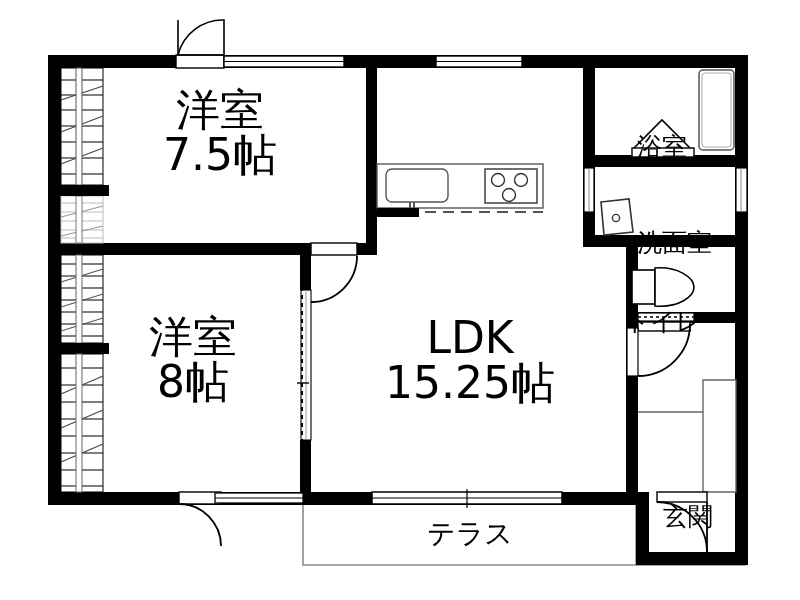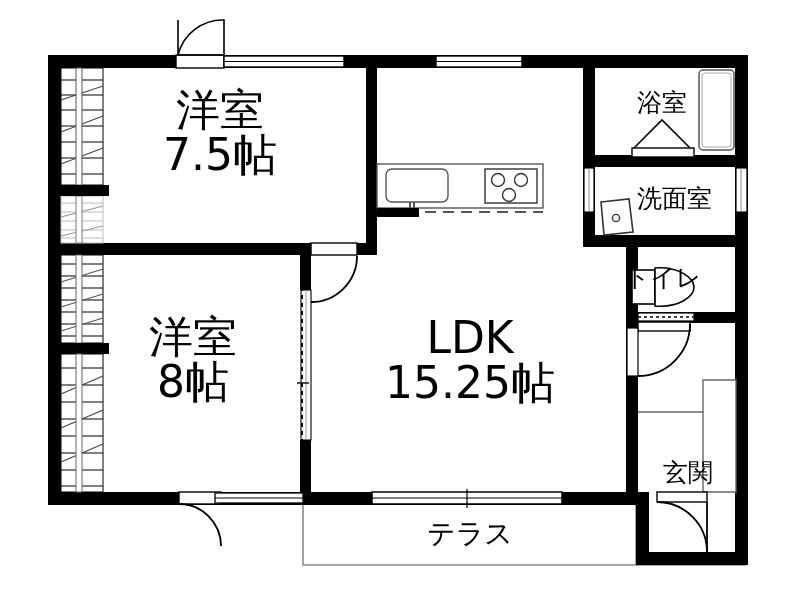--- a/index.html
+++ b/index.html
@@ -31,21 +31,21 @@
     line-height: 1.02;
     white-space: nowrap;
     font-family: "DejaVu Sans", "Liberation Sans", sans-serif;
     font-weight: 400;
     pointer-events: none;
   }
   .lbl-l1 { display: block; }
   .lbl-l2 { display: block; }
   .sz-xl  { font-size: 44px; letter-spacing: 0px; }
   .sz-lg  { font-size: 42px; }
-  .sz-md  { font-size: 25px; }
+  .sz-md  { font-size: 25px; margin-top: 44px; }
   .sz-sm  { font-size: 28px; }
 </style>
 </head>
 <body>
 
 <div id="plan-root">
 
   <svg id="plan-svg" viewBox="0 0 800 600">
 
     <rect x="0" y="0" width="800" height="600" fill="#ffffff"></rect>

